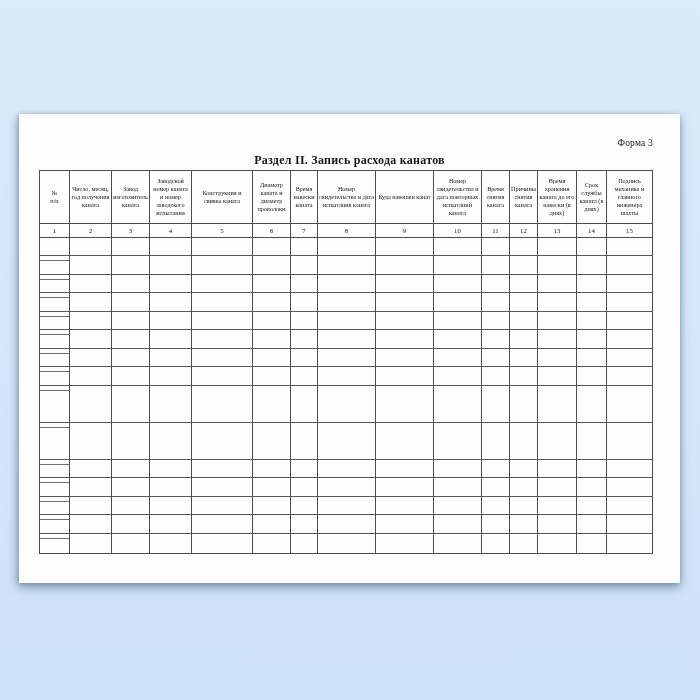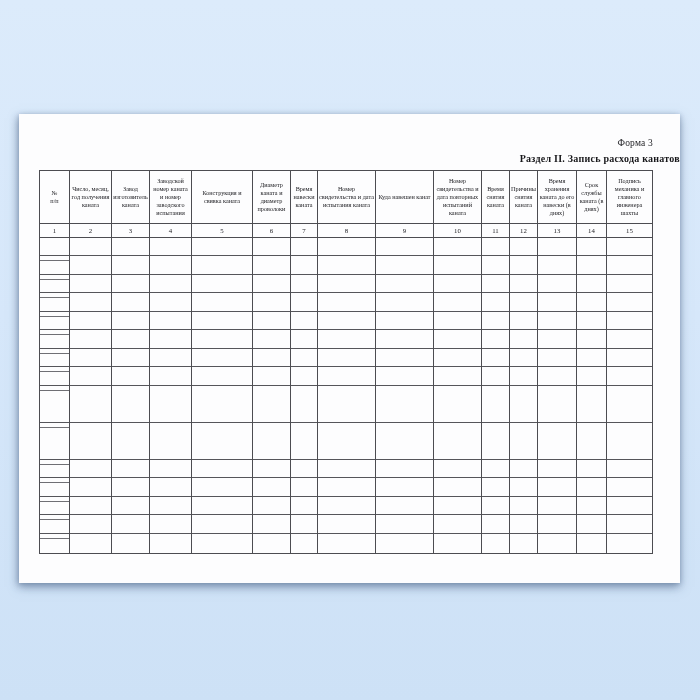--- a/index.html
+++ b/index.html
@@ -14,21 +14,21 @@
     position:absolute;left:19px;top:114px;width:661px;height:469px;
     background:#fdfdfe;
     box-shadow:0 4px 10px rgba(92,116,150,.55),0 1px 4px rgba(92,116,150,.38),-2px 3px 7px rgba(92,116,150,.30);
   }
   .forma{
     position:absolute;top:24px;right:27px;
     font-size:9.5px;letter-spacing:.2px;color:#26262a;
   }
   .doc-title{
     position:absolute;top:39px;left:0;width:100%;
-    text-align:right;font-weight:bold;font-size:10px;letter-spacing:.25px;color:#17171a;
+    text-align:center;font-weight:bold;font-size:12px;letter-spacing:.25px;color:#17171a;
   }
   .tbl{
     position:absolute;left:20px;top:56px;width:612px;
     border:1px solid #4c4c51;
   }
   .hrow{display:flex;height:52px;}
   .nrow{display:flex;height:13px;border-top:1px solid #4c4c51;border-bottom:1px solid #4c4c51;}
   .hcell,.ncell{
     box-sizing:border-box;flex:none;
     border-right:1px solid #4c4c51;

